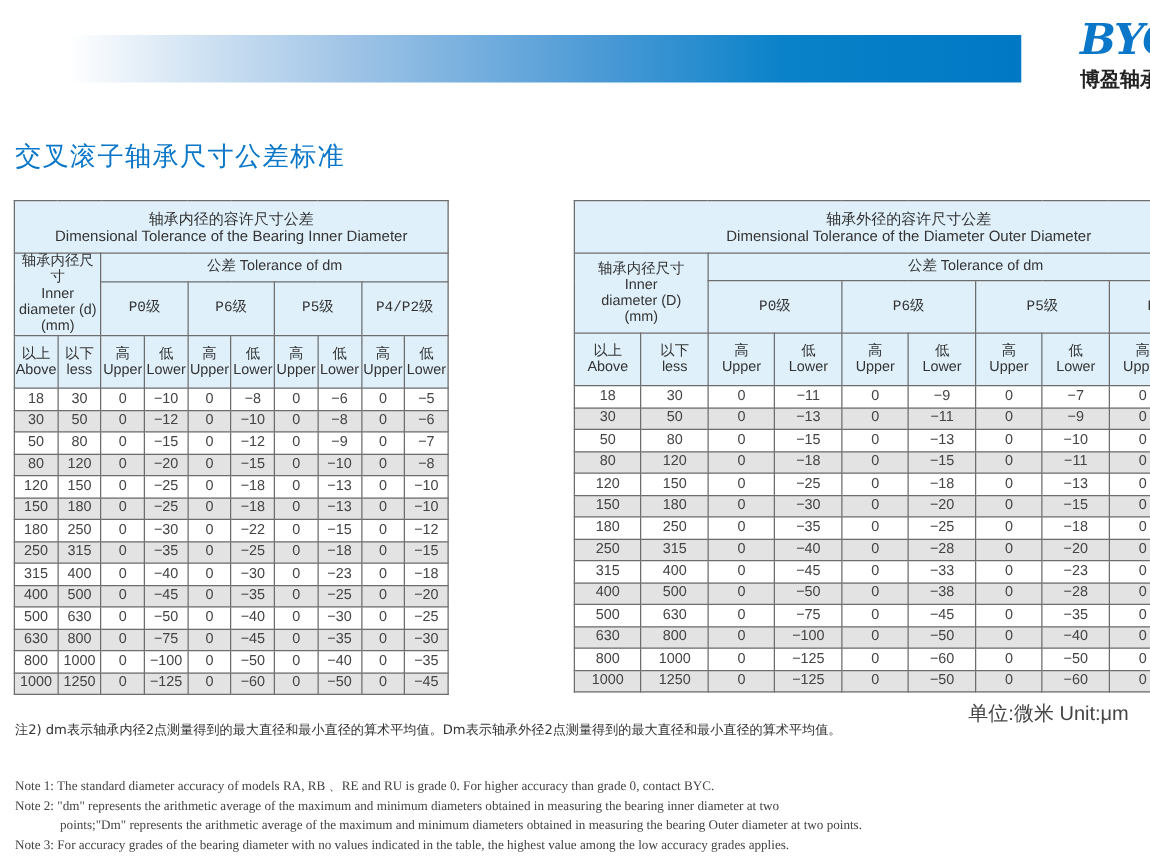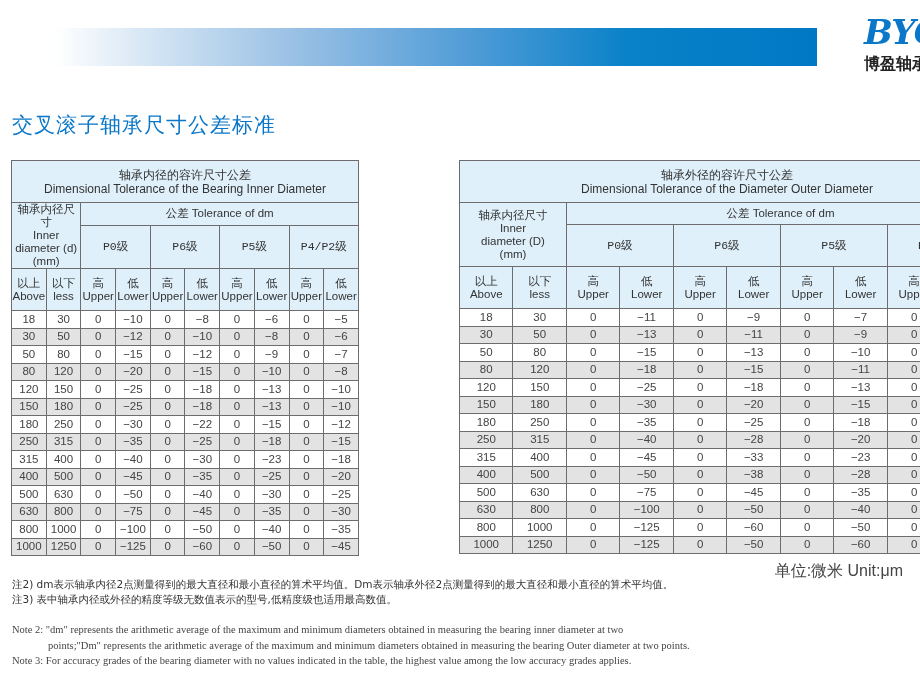--- a/index.html
+++ b/index.html
@@ -561,19 +561,19 @@
         <td>0</td>
         <td>−45</td>
       </tr>
     </tbody>
 </table>
 
 <div class="unit">单位:微米   Unit:μm</div>
 
 <div class="notes-cn">
   <div>注2) dm表示轴承内径2点测量得到的最大直径和最小直径的算术平均值。Dm表示轴承外径2点测量得到的最大直径和最小直径的算术平均值。</div>
-  <div>注3) 表中轴承内径或外径的精度等级无数值表示的型号,低精度级也适用最高数值。</div>
 </div>
 <div class="notes-en">
+  <div>Note 1: The standard diameter accuracy of models RA, RB 、RE and RU is grade 0. For higher accuracy than grade 0, contact BYC.</div>
   <div>Note 2: "dm" represents the arithmetic average of the maximum and minimum diameters obtained in measuring the bearing inner diameter at two</div>
   <div class="indent">points;"Dm" represents the arithmetic average of the maximum and minimum diameters obtained in measuring the bearing Outer diameter at two points.</div>
   <div>Note 3: For accuracy grades of the bearing diameter with no values indicated in the table, the highest value among the low accuracy grades applies.</div>
 </div>
 
 </body></html>

